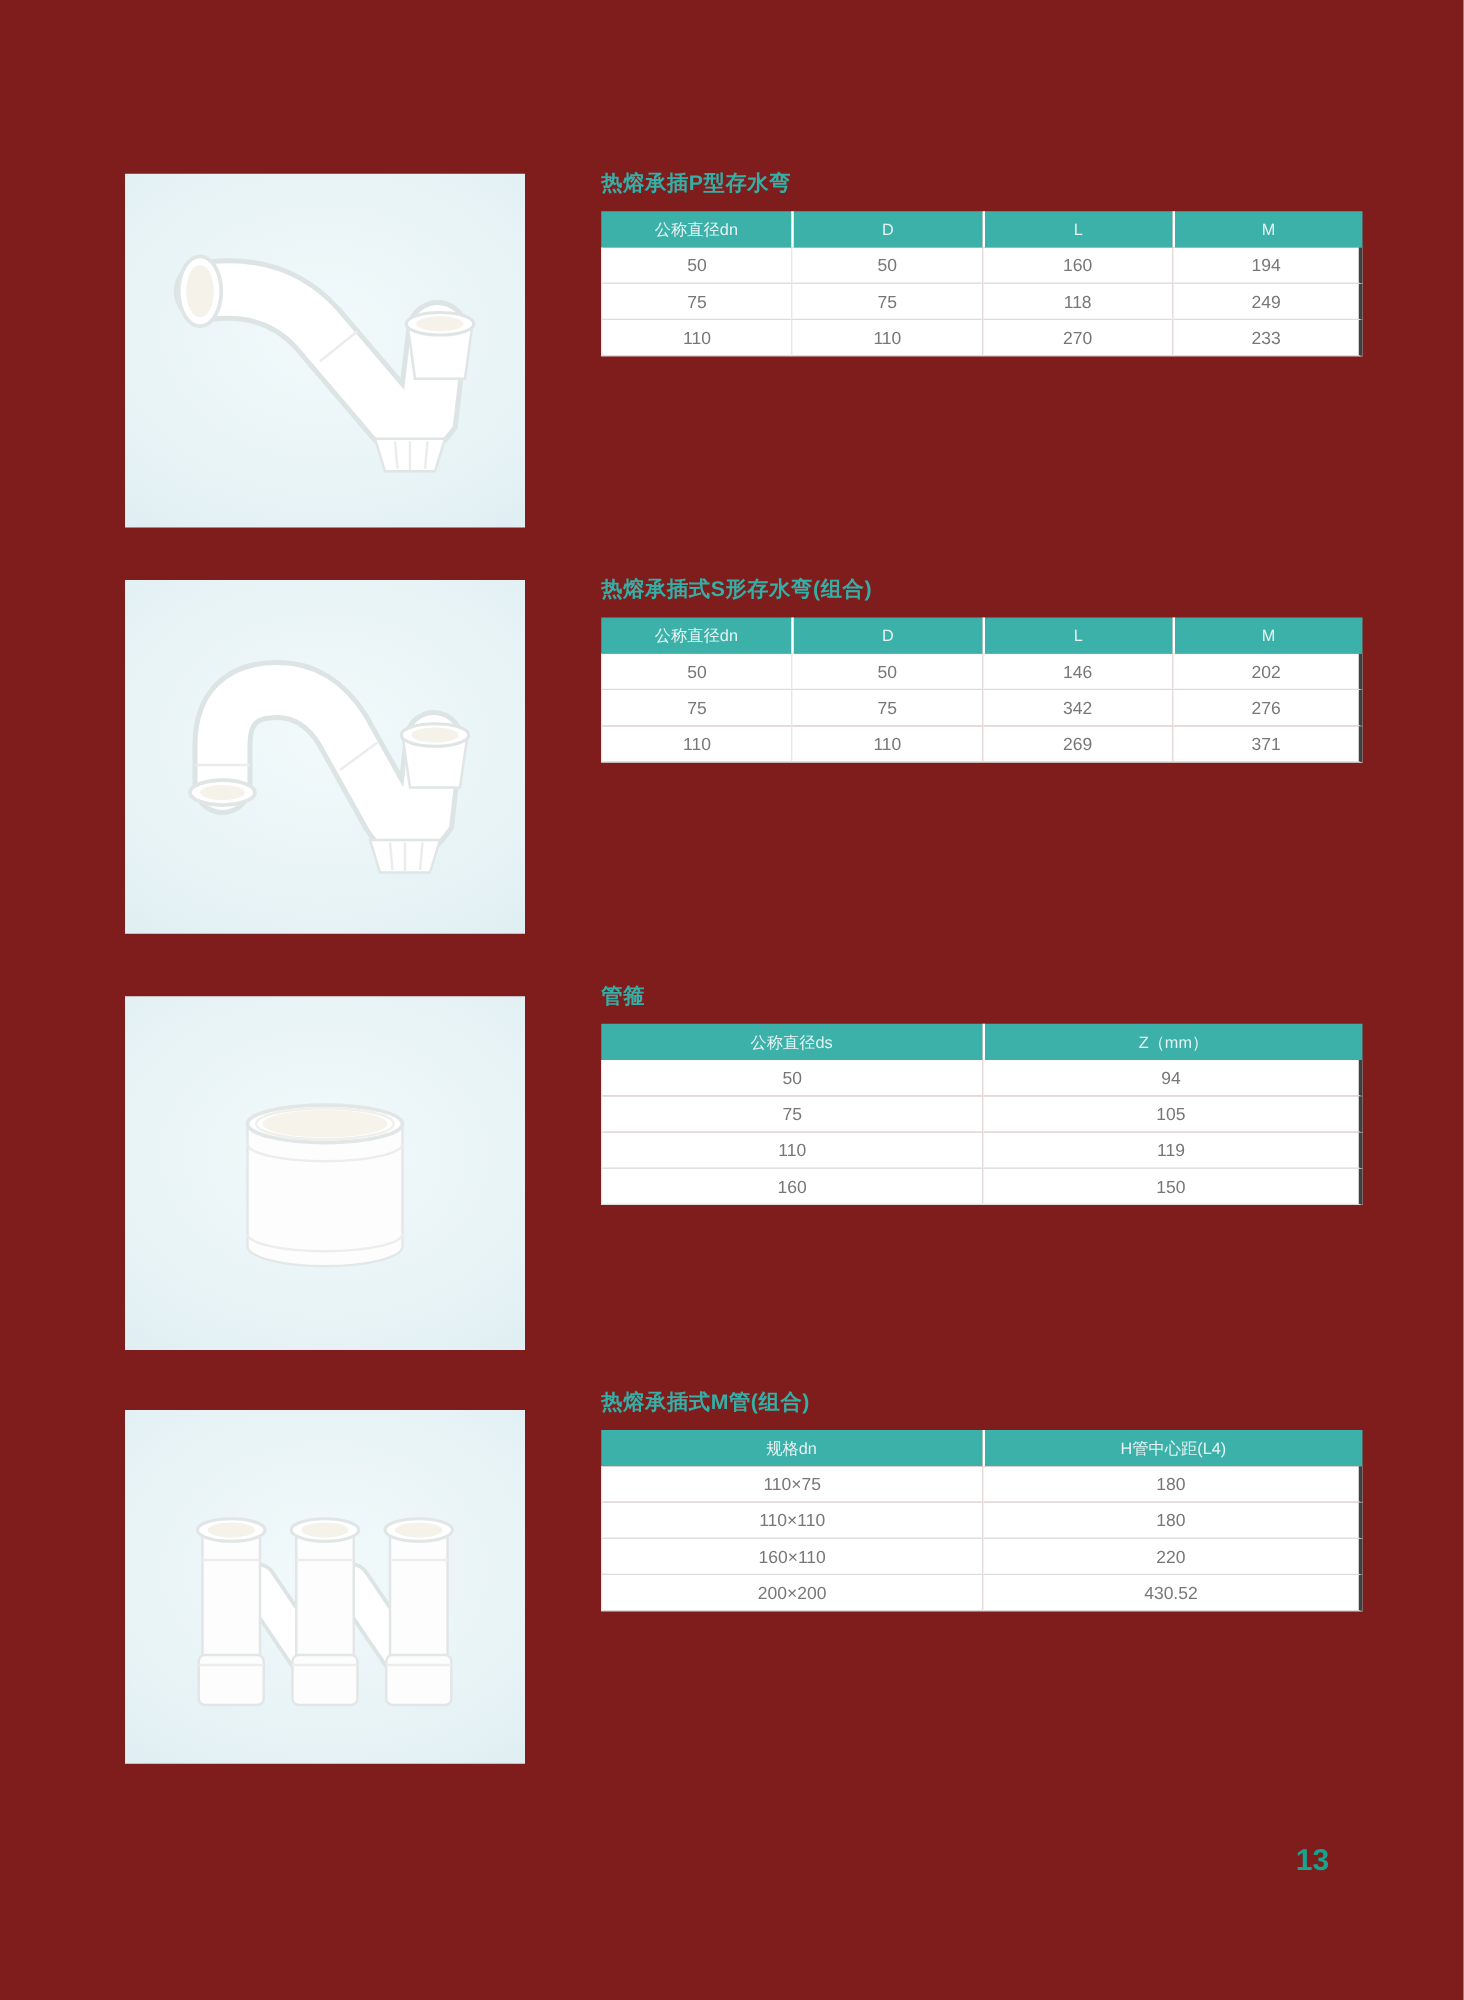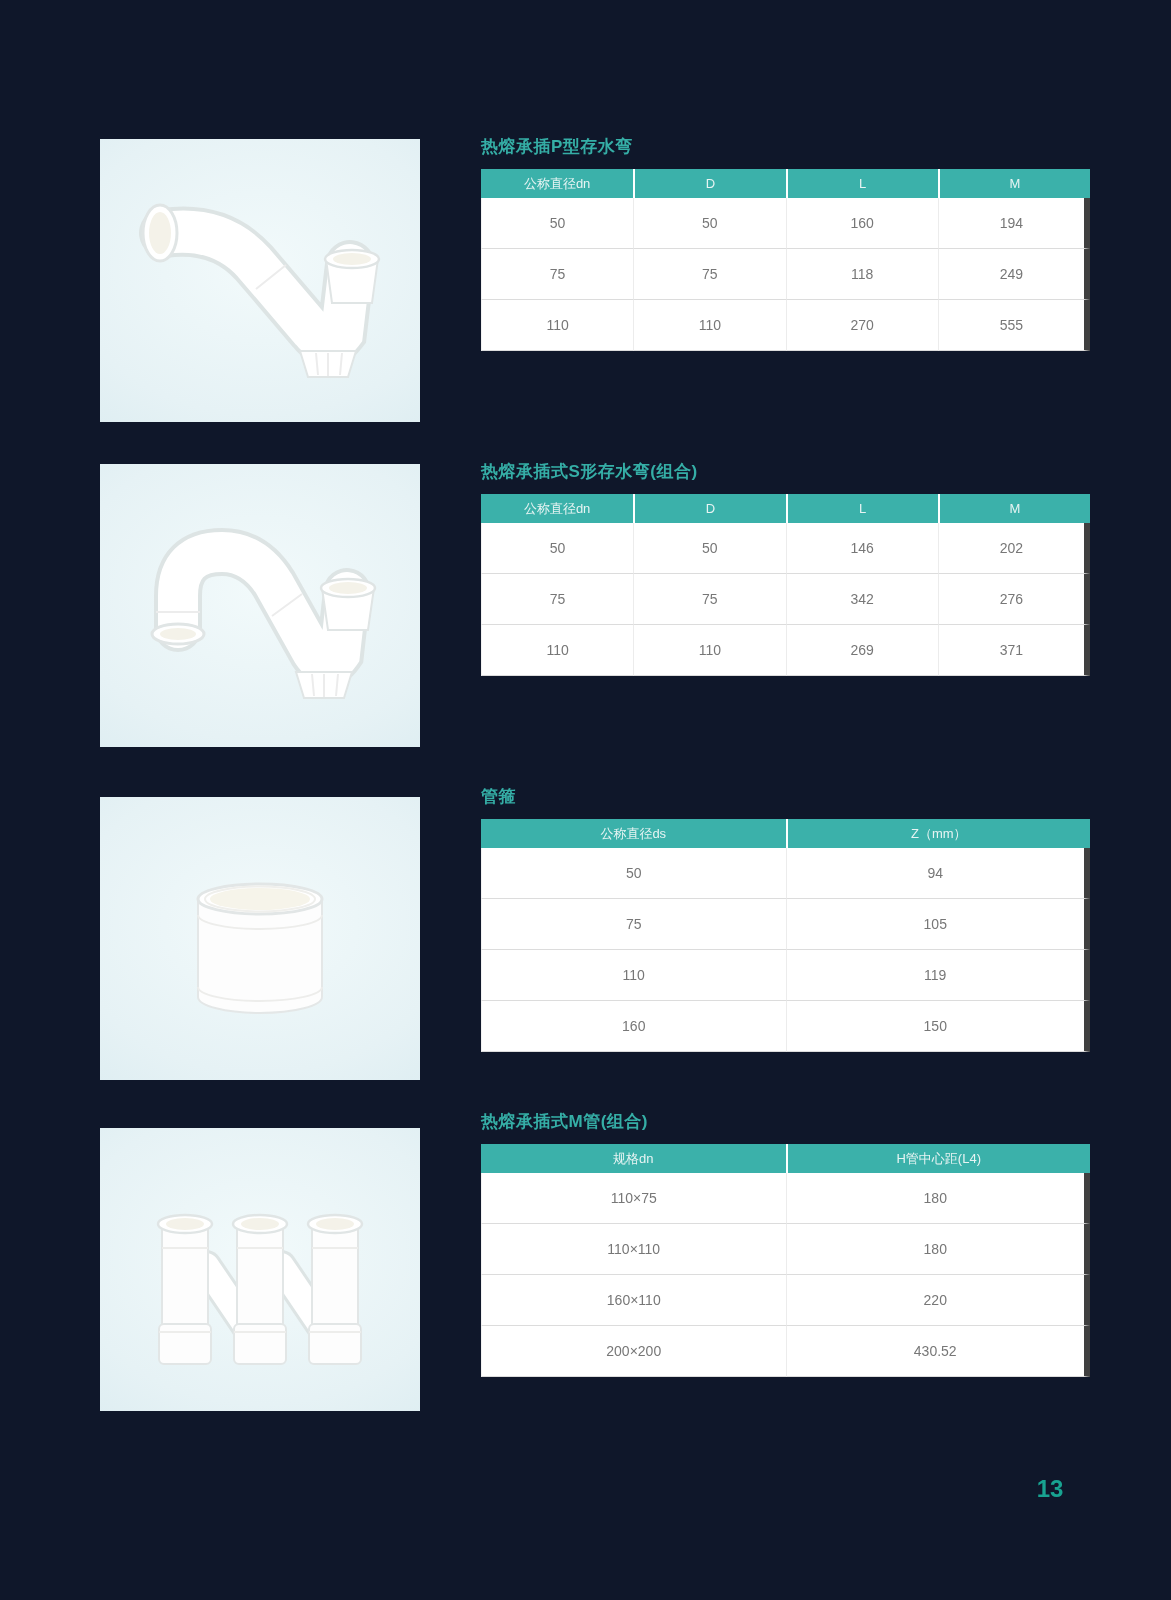--- a/index.html
+++ b/index.html
@@ -1,17 +1,17 @@
 <!DOCTYPE html>
 <html><head>
 <meta charset="utf-8">
 <style>
   html,body { margin:0; padding:0; background:#ffffff; }
   .page {
-    position:relative; width:1171px; height:1600px; background:#0f172a;
+    position:relative; width:1171px; height:1600px; background:#7f1d1d;
     font-family:"Liberation Sans","DejaVu Sans",sans-serif; overflow:hidden;
   }
   .section { position:absolute; left:0; width:1171px; }
   #sec-0 { top:136px; } #sec-1 { top:461px; } #sec-2 { top:786px; } #sec-3 { top:1111px; }
 
   .photo-box {
     position:absolute; left:100px; width:320px; height:283px;
     background: radial-gradient(120% 105% at 50% 45%, #f2fafb 0%, #e6f2f5 50%, #d2e7ed 100%);
   }
   #sec-0 .photo-box { top:3px; } #sec-1 .photo-box { top:3px; }
@@ -22,24 +22,24 @@
   .sec-title { margin:0; font-size:17px; line-height:22px; font-weight:bold; color:#35AEA6; letter-spacing:0.5px; }
 
   .spec-table { width:100%; margin-top:11px; border-collapse:separate; border-spacing:0; table-layout:fixed; }
   .spec-table th {
     background:#3BB1AA; color:#E7F4F3; font-size:13px; font-weight:normal;
     height:29px; padding:0; text-align:center; border-left:2px solid #ffffff;
   }
   .spec-table th:first-child { border-left:none; }
   .spec-table td {
     background:#ffffff; color:#777777; font-size:14px; text-align:center;
-    height:28px; padding:11px; border-bottom:1px solid #dcdcdc; border-left:1px solid #ececec;
+    height:28px; padding:0; border-bottom:1px solid #dcdcdc; border-left:1px solid #ececec;
   }
   .spec-table td:first-child { border-left:1px solid #f1f1f1; }
-  .spec-table td:last-child { border-right:6px solid #404040; }
+  .spec-table td:last-child { border-right:3px solid #404040; }
 
   .page-number {
     position:absolute; left:1018px; top:1474px; width:64px; text-align:center;
     font-size:24px; line-height:30px; font-weight:bold; color:#18A391;
   }
 </style>
 </head>
 <body>
 
 <div class="page">
@@ -84,21 +84,21 @@
             <tr>
               <td>75</td>
               <td>75</td>
               <td>118</td>
               <td>249</td>
             </tr>
             <tr>
               <td>110</td>
               <td>110</td>
               <td>270</td>
-              <td>555</td>
+              <td>233</td>
             </tr>
           </tbody>
         </table>
     </div>
   </div>
 
   <div class="section" id="sec-1">
     <div class="photo-box">
       <svg viewBox="0 0 320 283">
         <g fill="none" stroke-linecap="round">

